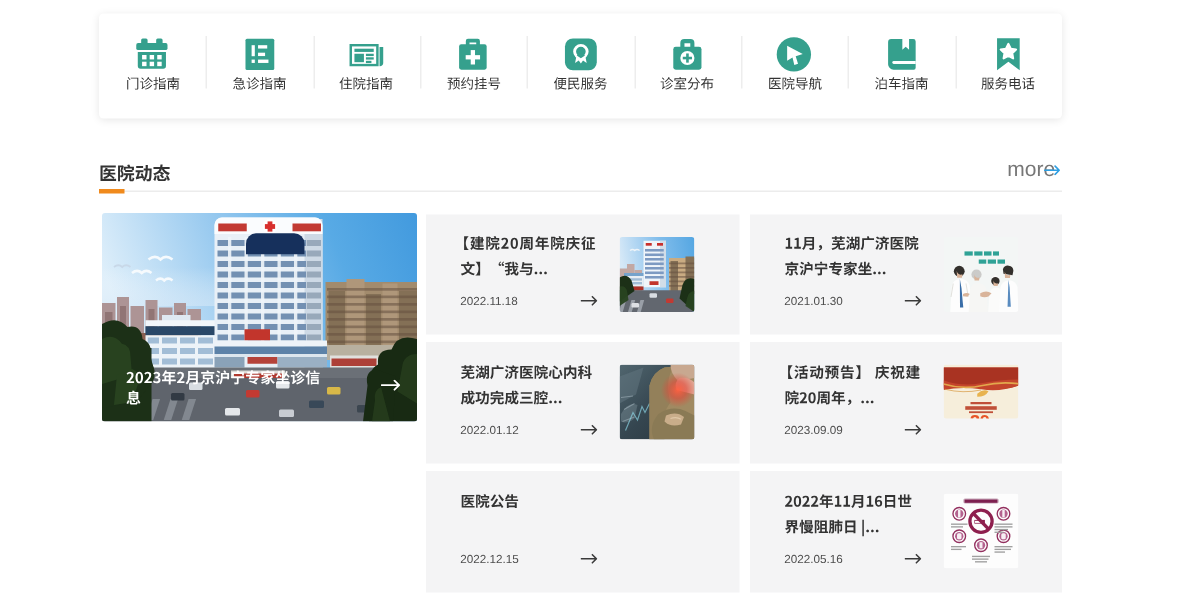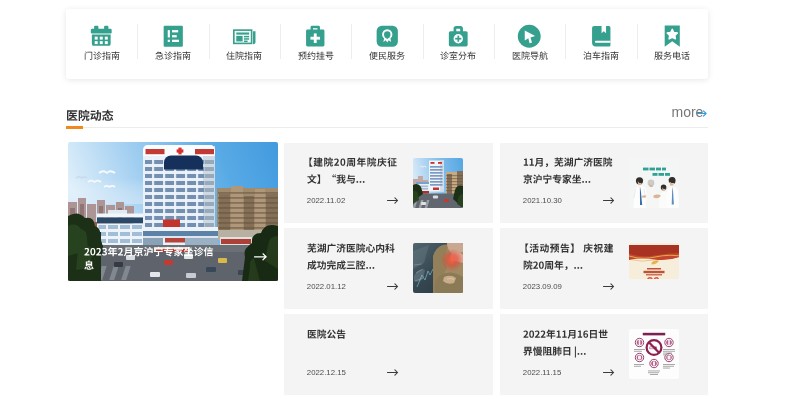--- a/index.html
+++ b/index.html
@@ -332,21 +332,21 @@
 <svg style="position:absolute;left:254.0px;top:253.2px" width="13" height="8">
     <path d="M0.5 3.8 H12.0 M9.0 0.8 L12.1 3.8 L9.0 6.8" stroke="#ffffff" stroke-width="1.2" fill="none" stroke-linecap="round" stroke-linejoin="round"></path>
   </svg>
 <div class="card" style="left:283.5px;top:142.5px;width:209.5px;height:80.0px"></div>
 <svg style="position:absolute;left:302.5px;top:156.4px;overflow:visible" width="97" height="13" viewBox="0 0 97 13">
     <path transform="translate(0,9.75)" d="M9.5 -8.3Q8.9 -7.8 8.5 -7.1Q8.1 -6.4 7.8 -5.6Q7.5 -4.7 7.5 -3.7Q7.5 -2.7 7.8 -1.8Q8.1 -1 8.5 -0.3Q8.9 0.4 9.5 0.8V0.9H6.4V-8.3H9.5Z M13.5 -6.2H19.5V-5.3H13.5ZM13.9 -3.5H19.1V-2.7H13.9ZM13.5 -2.2H19.4V-1.3H13.5ZM15.7 -8.3H16.8V-0.6H15.7ZM14 -7.6H19V-4H14V-4.9H17.9V-6.7H14ZM10.8 -7.7H13V-6.7H10.8ZM11.6 -5H13V-4H11.6ZM12.6 -5H12.8L13 -5L13.7 -4.8Q13.5 -2.7 12.9 -1.2Q12.3 0.2 11.3 0.9Q11.3 0.8 11.1 0.6Q10.9 0.5 10.8 0.3Q10.6 0.2 10.5 0.1Q11.4 -0.5 11.9 -1.7Q12.4 -2.9 12.6 -4.8ZM11.7 -3.4Q11.9 -2.4 12.4 -1.8Q12.9 -1.2 13.5 -0.9Q14.1 -0.6 14.8 -0.5Q15.6 -0.4 16.4 -0.4Q16.6 -0.4 16.9 -0.4Q17.2 -0.4 17.6 -0.4Q18 -0.4 18.4 -0.4Q18.8 -0.4 19.2 -0.4Q19.5 -0.4 19.7 -0.4Q19.6 -0.3 19.5 -0.1Q19.5 0.1 19.4 0.3Q19.3 0.5 19.3 0.7H18.8H16.4Q15.4 0.7 14.5 0.5Q13.6 0.4 12.9 -0Q12.2 -0.4 11.7 -1.2Q11.2 -1.9 10.8 -3.1ZM11.1 -3.5Q11.1 -3.6 11 -3.8Q10.9 -4 10.8 -4.1Q10.8 -4.3 10.7 -4.4Q10.8 -4.5 11 -4.6Q11.2 -4.8 11.4 -5.1Q11.5 -5.2 11.7 -5.6Q11.9 -6 12.2 -6.6Q12.4 -7.1 12.6 -7.7V-7.7L13 -7.9L13.7 -7.4Q13.3 -6.5 12.8 -5.6Q12.4 -4.7 11.9 -4.1V-4.1Q11.9 -4.1 11.8 -4Q11.7 -4 11.5 -3.9Q11.4 -3.8 11.2 -3.7Q11.1 -3.6 11.1 -3.5Z M25 -5.3H29.1V-4.3H25ZM24.3 -3.6H29.9V-2.6H24.3ZM24.3 -7.1H29.8V-5.2H28.7V-6.1H25.3V-5.2H24.3ZM25.5 -3.1H26.6Q26.6 -2.4 26.5 -1.8Q26.4 -1.2 26.1 -0.7Q25.8 -0.2 25.4 0.2Q24.9 0.6 24.1 0.9Q24 0.7 23.8 0.4Q23.6 0.1 23.4 -0.1Q24.1 -0.3 24.5 -0.6Q24.9 -0.8 25.1 -1.2Q25.3 -1.6 25.4 -2.1Q25.5 -2.5 25.5 -3.1ZM27.2 -3.1H28.3V-0.6Q28.3 -0.4 28.4 -0.3Q28.4 -0.2 28.5 -0.2Q28.5 -0.2 28.6 -0.2Q28.7 -0.2 28.7 -0.2Q28.8 -0.2 28.9 -0.2Q28.9 -0.2 29 -0.3Q29 -0.4 29 -0.7Q29.1 -0.9 29.1 -1.4Q29.2 -1.3 29.3 -1.2Q29.5 -1.2 29.7 -1.1Q29.9 -1 30 -1Q30 -0.3 29.9 0.1Q29.8 0.4 29.5 0.6Q29.3 0.7 29 0.7Q28.9 0.7 28.8 0.7Q28.7 0.7 28.6 0.7Q28.5 0.7 28.4 0.7Q28.4 0.7 28.3 0.7Q27.9 0.7 27.6 0.6Q27.4 0.5 27.3 0.2Q27.2 -0.1 27.2 -0.6ZM26.1 -8.1 27.3 -8.4Q27.4 -8.1 27.6 -7.7Q27.8 -7.3 27.8 -7.1L26.7 -6.7Q26.6 -7 26.5 -7.4Q26.3 -7.8 26.1 -8.1ZM21.2 -7.9H23.4V-6.9H22.2V0.8H21.2ZM23.1 -7.9H23.3L23.5 -7.9L24.3 -7.5Q24.1 -6.9 23.8 -6.2Q23.6 -5.5 23.4 -5Q23.9 -4.4 24 -3.9Q24.1 -3.3 24.1 -2.9Q24.1 -2.4 24 -2.1Q23.9 -1.8 23.7 -1.6Q23.6 -1.5 23.4 -1.5Q23.3 -1.4 23.1 -1.4Q23 -1.4 22.8 -1.4Q22.7 -1.4 22.5 -1.4Q22.5 -1.6 22.4 -1.9Q22.4 -2.2 22.2 -2.4Q22.4 -2.4 22.5 -2.4Q22.6 -2.4 22.7 -2.4Q22.8 -2.4 22.9 -2.5Q23 -2.5 23.1 -2.7Q23.1 -2.8 23.1 -3Q23.1 -3.4 23 -3.9Q22.8 -4.3 22.4 -4.8Q22.5 -5.2 22.6 -5.5Q22.7 -5.9 22.8 -6.3Q22.9 -6.7 23 -7Q23.1 -7.3 23.1 -7.6Z M31.2 0V-0.8Q32.2 -1.7 32.8 -2.5Q33.5 -3.2 33.9 -3.9Q34.3 -4.5 34.3 -5.1Q34.3 -5.4 34.2 -5.7Q34 -5.9 33.8 -6.1Q33.6 -6.2 33.2 -6.2Q32.8 -6.2 32.5 -6Q32.2 -5.8 31.9 -5.5L31.1 -6.3Q31.6 -6.8 32.1 -7.1Q32.7 -7.3 33.4 -7.3Q34.1 -7.3 34.6 -7.1Q35.1 -6.8 35.4 -6.3Q35.7 -5.8 35.7 -5.1Q35.7 -4.5 35.3 -3.8Q35 -3.1 34.5 -2.4Q33.9 -1.8 33.3 -1.1Q33.5 -1.2 33.9 -1.2Q34.2 -1.2 34.4 -1.2H36V0Z M39.9 0.1Q39.2 0.1 38.6 -0.3Q38 -0.7 37.7 -1.6Q37.4 -2.4 37.4 -3.6Q37.4 -4.9 37.7 -5.7Q38 -6.5 38.6 -6.9Q39.2 -7.3 39.9 -7.3Q40.6 -7.3 41.2 -6.9Q41.7 -6.5 42 -5.7Q42.3 -4.9 42.3 -3.6Q42.3 -2.4 42 -1.6Q41.7 -0.7 41.2 -0.3Q40.6 0.1 39.9 0.1ZM39.9 -1Q40.2 -1 40.4 -1.2Q40.7 -1.5 40.8 -2Q41 -2.6 41 -3.6Q41 -4.7 40.8 -5.2Q40.7 -5.8 40.4 -6Q40.2 -6.2 39.9 -6.2Q39.6 -6.2 39.3 -6Q39.1 -5.8 38.9 -5.2Q38.8 -4.7 38.8 -3.6Q38.8 -2.6 38.9 -2Q39.1 -1.5 39.3 -1.2Q39.6 -1 39.9 -1Z M45.2 -7.8H51.3V-6.7H45.2ZM46.2 -5.9H50.3V-5H46.2ZM46 -4.4H50.5V-3.5H46ZM44.5 -7.8H45.6V-4.4Q45.6 -3.8 45.6 -3.1Q45.6 -2.4 45.4 -1.7Q45.3 -1 45.1 -0.3Q44.8 0.4 44.4 0.9Q44.3 0.8 44.1 0.7Q44 0.5 43.8 0.4Q43.6 0.2 43.5 0.2Q43.8 -0.3 44 -0.9Q44.2 -1.4 44.3 -2.1Q44.4 -2.7 44.5 -3.3Q44.5 -3.9 44.5 -4.4ZM50.9 -7.8H52.1V-0.4Q52.1 0 51.9 0.3Q51.8 0.5 51.5 0.7Q51.3 0.8 50.8 0.8Q50.4 0.9 49.8 0.9Q49.7 0.6 49.6 0.3Q49.5 -0 49.4 -0.2Q49.7 -0.2 49.9 -0.2Q50.2 -0.2 50.4 -0.2Q50.6 -0.2 50.6 -0.2Q50.8 -0.2 50.8 -0.3Q50.9 -0.3 50.9 -0.4ZM47.6 -6.6H48.7V-3.9H47.6ZM46.9 -3H50.1V-0.3H46.9V-1.2H49V-2.1H46.9ZM46.3 -3H47.4V0.2H46.3Z M55.9 -8.3 57.1 -8Q56.9 -7.3 56.5 -6.6Q56.1 -5.9 55.7 -5.3Q55.3 -4.7 54.9 -4.3Q54.8 -4.4 54.6 -4.5Q54.4 -4.7 54.2 -4.8Q54 -5 53.9 -5Q54.3 -5.4 54.7 -6Q55.1 -6.5 55.4 -7.1Q55.7 -7.7 55.9 -8.3ZM56.1 -7.2H62.3V-6.1H55.6ZM55.4 -4.9H62.1V-3.8H56.6V-1.8H55.4ZM53.9 -2.3H62.9V-1.2H53.9ZM58.3 -6.6H59.5V0.9H58.3Z M68.3 -5.3H72.3V-4.3H68.3ZM67.6 -3.6H73.1V-2.6H67.6ZM67.5 -7.1H73.1V-5.2H72V-6.1H68.6V-5.2H67.5ZM68.8 -3.1H69.9Q69.8 -2.4 69.7 -1.8Q69.6 -1.2 69.4 -0.7Q69.1 -0.2 68.6 0.2Q68.1 0.6 67.4 0.9Q67.3 0.7 67.1 0.4Q66.9 0.1 66.7 -0.1Q67.4 -0.3 67.8 -0.6Q68.2 -0.8 68.4 -1.2Q68.6 -1.6 68.6 -2.1Q68.7 -2.5 68.8 -3.1ZM70.5 -3.1H71.6V-0.6Q71.6 -0.4 71.6 -0.3Q71.7 -0.2 71.8 -0.2Q71.8 -0.2 71.9 -0.2Q71.9 -0.2 72 -0.2Q72.1 -0.2 72.1 -0.2Q72.2 -0.2 72.2 -0.3Q72.3 -0.4 72.3 -0.7Q72.3 -0.9 72.3 -1.4Q72.4 -1.3 72.6 -1.2Q72.8 -1.2 73 -1.1Q73.1 -1 73.3 -1Q73.2 -0.3 73.1 0.1Q73 0.4 72.8 0.6Q72.6 0.7 72.2 0.7Q72.2 0.7 72.1 0.7Q72 0.7 71.9 0.7Q71.8 0.7 71.7 0.7Q71.6 0.7 71.6 0.7Q71.1 0.7 70.9 0.6Q70.7 0.5 70.6 0.2Q70.5 -0.1 70.5 -0.6ZM69.4 -8.1 70.5 -8.4Q70.7 -8.1 70.8 -7.7Q71 -7.3 71.1 -7.1L69.9 -6.7Q69.9 -7 69.7 -7.4Q69.6 -7.8 69.4 -8.1ZM64.4 -7.9H66.7V-6.9H65.4V0.8H64.4ZM66.4 -7.9H66.6L66.7 -7.9L67.5 -7.5Q67.3 -6.9 67.1 -6.2Q66.9 -5.5 66.7 -5Q67.1 -4.4 67.2 -3.9Q67.4 -3.3 67.4 -2.9Q67.4 -2.4 67.3 -2.1Q67.2 -1.8 66.9 -1.6Q66.8 -1.5 66.7 -1.5Q66.5 -1.4 66.4 -1.4Q66.3 -1.4 66.1 -1.4Q65.9 -1.4 65.7 -1.4Q65.7 -1.6 65.7 -1.9Q65.6 -2.2 65.5 -2.4Q65.6 -2.4 65.7 -2.4Q65.8 -2.4 65.9 -2.4Q66.1 -2.4 66.2 -2.5Q66.3 -2.5 66.3 -2.7Q66.4 -2.8 66.4 -3Q66.4 -3.4 66.2 -3.9Q66.1 -4.3 65.7 -4.8Q65.8 -5.2 65.9 -5.5Q66 -5.9 66.1 -6.3Q66.2 -6.7 66.3 -7Q66.3 -7.3 66.4 -7.6Z M75.6 -7.1H83.4V-6H75.6ZM75 -7.1H76.2V-4.6Q76.2 -4.1 76.1 -3.3Q76.1 -2.6 76 -1.9Q75.9 -1.1 75.7 -0.4Q75.5 0.3 75.2 0.8Q75.1 0.7 74.9 0.6Q74.7 0.5 74.5 0.4Q74.3 0.2 74.2 0.2Q74.5 -0.3 74.6 -1Q74.8 -1.6 74.9 -2.2Q75 -2.9 75 -3.5Q75 -4.1 75 -4.7ZM78.2 -8 79.3 -8.4Q79.6 -8.1 79.8 -7.7Q80 -7.3 80.1 -7L79 -6.5Q78.9 -6.8 78.7 -7.2Q78.5 -7.6 78.2 -8ZM76.5 -4.4H83.2V-3.3H76.5ZM79.2 -5.8H80.4Q80.4 -5.1 80.3 -4.3Q80.2 -3.6 80 -2.8Q79.8 -2.1 79.4 -1.4Q79 -0.7 78.4 -0.2Q77.8 0.4 76.8 0.9Q76.7 0.7 76.5 0.4Q76.3 0.1 76.1 -0Q76.9 -0.4 77.5 -0.9Q78 -1.4 78.4 -2Q78.7 -2.6 78.8 -3.2Q79 -3.9 79.1 -4.5Q79.1 -5.2 79.2 -5.8ZM80.1 -3.7Q80.4 -3 80.9 -2.3Q81.4 -1.6 82.1 -1Q82.8 -0.5 83.5 -0.2Q83.4 -0 83.2 0.1Q83.1 0.3 82.9 0.5Q82.8 0.7 82.7 0.9Q81.9 0.4 81.2 -0.2Q80.5 -0.9 80 -1.7Q79.5 -2.5 79.1 -3.4Z M86.7 -6.1 87.8 -5.7Q87.4 -5.1 87 -4.5Q86.5 -3.9 86 -3.3Q85.5 -2.8 85 -2.4Q85 -2.5 84.9 -2.8Q84.8 -3 84.7 -3.2Q84.6 -3.5 84.5 -3.6Q84.9 -3.9 85.3 -4.3Q85.7 -4.7 86.1 -5.2Q86.5 -5.6 86.7 -6.1ZM86.5 -8.3 87.6 -7.8Q87.3 -7.4 86.9 -6.9Q86.5 -6.5 86.1 -6.1Q85.6 -5.7 85.2 -5.4Q85.1 -5.5 85 -5.7Q84.9 -5.9 84.8 -6.1Q84.7 -6.2 84.6 -6.4Q85 -6.6 85.3 -6.9Q85.7 -7.2 86 -7.6Q86.3 -7.9 86.5 -8.3ZM85.8 -3.9 86.9 -5.1 87 -5V0.9H85.8ZM88.1 -7.6H93.4V-6.5H88.1ZM90.9 -4.2H93.3V-3.1H90.9ZM87.5 -0.5H93.7V0.6H87.5ZM88.3 -4.9H89.4V0.1H88.3ZM90.4 -7.3H91.5V0.2H90.4Z" fill="#333333"></path>
   </svg>
 <svg style="position:absolute;left:306.5px;top:173.2px;overflow:visible" width="61" height="13" viewBox="0 0 61 13">
     <path transform="translate(0,9.75)" d="M6.7 -6.1 8 -5.8Q7.4 -4 6.4 -2.7Q5.5 -1.4 4.1 -0.5Q2.8 0.3 1 0.9Q0.9 0.7 0.8 0.5Q0.6 0.3 0.5 0.1Q0.4 -0.1 0.2 -0.2Q2 -0.7 3.3 -1.4Q4.5 -2.2 5.4 -3.3Q6.3 -4.5 6.7 -6.1ZM3 -6Q3.5 -4.6 4.4 -3.4Q5.3 -2.3 6.6 -1.5Q7.8 -0.7 9.5 -0.3Q9.4 -0.2 9.3 0Q9.1 0.2 9 0.4Q8.8 0.6 8.8 0.8Q7 0.3 5.7 -0.6Q4.3 -1.5 3.4 -2.8Q2.5 -4 1.9 -5.7ZM0.4 -6.6H9.4V-5.5H0.4ZM4 -8 5.3 -8.4Q5.5 -8 5.7 -7.6Q5.9 -7.2 5.9 -6.9L4.6 -6.5Q4.5 -6.8 4.4 -7.2Q4.2 -7.7 4 -8Z M13.1 0.9H10V0.8Q10.6 0.4 11 -0.3Q11.4 -1 11.7 -1.8Q12 -2.7 12 -3.7Q12 -4.7 11.7 -5.6Q11.4 -6.4 11 -7.1Q10.6 -7.8 10 -8.3V-8.3H13.1Z M27 -7.9Q26.7 -7.7 26.5 -7.5Q26.3 -7.3 26.2 -7.1Q26.1 -6.9 26.1 -6.7Q26.2 -6.8 26.2 -6.8Q26.3 -6.8 26.3 -6.8Q26.6 -6.8 26.8 -6.6Q27 -6.4 27 -6.1Q27 -5.8 26.8 -5.6Q26.6 -5.4 26.3 -5.4Q25.9 -5.4 25.6 -5.7Q25.4 -6 25.4 -6.4Q25.4 -6.9 25.6 -7.3Q25.8 -7.7 26.1 -7.9Q26.4 -8.2 26.7 -8.4ZM29 -7.9Q28.7 -7.7 28.5 -7.5Q28.3 -7.3 28.2 -7.1Q28.1 -6.9 28.1 -6.7Q28.1 -6.8 28.2 -6.8Q28.3 -6.8 28.3 -6.8Q28.6 -6.8 28.8 -6.6Q29 -6.4 29 -6.1Q29 -5.8 28.8 -5.6Q28.6 -5.4 28.2 -5.4Q27.9 -5.4 27.6 -5.7Q27.4 -6 27.4 -6.4Q27.4 -6.9 27.6 -7.3Q27.8 -7.7 28.1 -7.9Q28.4 -8.2 28.7 -8.4Z M36.1 -7.4 37 -8Q37.3 -7.8 37.5 -7.5Q37.8 -7.2 38.1 -7Q38.3 -6.7 38.5 -6.4L37.5 -5.8Q37.4 -6 37.2 -6.3Q36.9 -6.6 36.7 -6.9Q36.4 -7.2 36.1 -7.4ZM29.7 -5.5H38.5V-4.4H29.7ZM29.5 -2.8Q30.1 -2.8 30.9 -3Q31.7 -3.1 32.6 -3.3Q33.4 -3.4 34.3 -3.6L34.4 -2.5Q33.6 -2.3 32.8 -2.2Q32 -2 31.2 -1.9Q30.5 -1.7 29.8 -1.6ZM31.6 -7.1H32.8V-0.5Q32.8 -0 32.7 0.2Q32.5 0.5 32.2 0.6Q31.9 0.8 31.5 0.8Q31.1 0.9 30.5 0.9Q30.4 0.7 30.4 0.5Q30.3 0.3 30.2 0.1Q30.1 -0.2 30.1 -0.3Q30.5 -0.3 30.8 -0.3Q31.2 -0.3 31.4 -0.3Q31.5 -0.3 31.5 -0.3Q31.6 -0.4 31.6 -0.5ZM33.6 -8.2 34.4 -7.2Q33.7 -7 33 -6.9Q32.3 -6.7 31.5 -6.6Q30.7 -6.5 30 -6.4Q30 -6.6 29.9 -6.9Q29.8 -7.2 29.7 -7.4Q30.4 -7.5 31.1 -7.6Q31.8 -7.7 32.4 -7.9Q33.1 -8.1 33.6 -8.2ZM34.5 -8.2H35.8Q35.7 -7 35.8 -5.9Q35.9 -4.7 36.1 -3.7Q36.2 -2.7 36.5 -1.9Q36.7 -1.2 36.9 -0.7Q37.2 -0.3 37.5 -0.3Q37.6 -0.3 37.7 -0.7Q37.8 -1 37.8 -1.9Q38 -1.7 38.3 -1.5Q38.6 -1.3 38.8 -1.2Q38.7 -0.4 38.5 0.1Q38.4 0.5 38.1 0.7Q37.8 0.9 37.3 0.9Q36.8 0.9 36.4 0.5Q36 0.2 35.7 -0.5Q35.4 -1.1 35.2 -2Q35 -2.9 34.8 -3.9Q34.7 -4.9 34.6 -6Q34.6 -7.1 34.5 -8.2ZM37.2 -4.1 38.2 -3.6Q37.7 -2.7 37 -2Q36.4 -1.2 35.5 -0.5Q34.7 0.1 33.9 0.6Q33.7 0.3 33.5 0.1Q33.3 -0.2 33.1 -0.4Q33.9 -0.8 34.7 -1.3Q35.5 -1.9 36.1 -2.6Q36.8 -3.3 37.2 -4.1Z M41.5 -4.7H47V-3.6H41.5ZM42 -7.1H47.7V-6H42ZM39.5 -2.5H45.6V-1.4H39.5ZM46.7 -4.7H47.9Q47.9 -4.7 47.9 -4.6Q47.9 -4.5 47.9 -4.3Q47.9 -4.2 47.9 -4.1Q47.8 -2.8 47.6 -1.9Q47.5 -1 47.3 -0.5Q47.1 0 46.9 0.3Q46.7 0.5 46.4 0.6Q46.1 0.7 45.7 0.7Q45.4 0.8 44.9 0.8Q44.4 0.8 43.9 0.7Q43.9 0.5 43.8 0.1Q43.6 -0.2 43.4 -0.4Q44 -0.4 44.6 -0.4Q45.1 -0.4 45.3 -0.4Q45.5 -0.4 45.7 -0.4Q45.8 -0.4 45.9 -0.5Q46.1 -0.6 46.2 -1.1Q46.4 -1.6 46.5 -2.4Q46.6 -3.3 46.7 -4.5ZM41.4 -8.1 42.6 -8Q42.5 -7.5 42.4 -6.9Q42.3 -6.2 42.2 -5.7Q42.1 -5.1 42 -4.5Q41.9 -4 41.8 -3.6L40.5 -3.6Q40.6 -4 40.8 -4.6Q40.9 -5.1 41 -5.7Q41.1 -6.4 41.2 -7Q41.3 -7.6 41.4 -8.1Z M50.3 0.1Q50 0.1 49.7 -0.1Q49.4 -0.4 49.4 -0.8Q49.4 -1.2 49.7 -1.5Q50 -1.7 50.3 -1.7Q50.7 -1.7 51 -1.5Q51.2 -1.2 51.2 -0.8Q51.2 -0.4 51 -0.1Q50.7 0.1 50.3 0.1Z M53.5 0.1Q53.1 0.1 52.9 -0.1Q52.6 -0.4 52.6 -0.8Q52.6 -1.2 52.9 -1.5Q53.1 -1.7 53.5 -1.7Q53.9 -1.7 54.1 -1.5Q54.4 -1.2 54.4 -0.8Q54.4 -0.4 54.1 -0.1Q53.9 0.1 53.5 0.1Z M56.7 0.1Q56.3 0.1 56 -0.1Q55.8 -0.4 55.8 -0.8Q55.8 -1.2 56 -1.5Q56.3 -1.7 56.7 -1.7Q57.1 -1.7 57.3 -1.5Q57.6 -1.2 57.6 -0.8Q57.6 -0.4 57.3 -0.1Q57.1 0.1 56.7 0.1Z" fill="#333333"></path>
   </svg>
-<div class="abs" style="left:306.8px;top:197.3px;font-size:7.8px;line-height:7.8px;color:#4d4d4d">2022.11.02</div>
+<div class="abs" style="left:306.8px;top:197.3px;font-size:7.8px;line-height:7.8px;color:#4d4d4d">2022.11.18</div>
 <svg style="position:absolute;left:386.5px;top:197.4px" width="12" height="7">
     <path d="M0.5 3.5 H10.5 M7.9 0.8 L10.6 3.5 L7.9 6.2" stroke="#3a3a3a" stroke-width="1.05" fill="none" stroke-linecap="round" stroke-linejoin="round"></path>
   </svg>
 <div class="abs" style="left:412.5px;top:157.5px;width:50px;height:50px;overflow:hidden;border-radius:2px"><svg width="50" height="50" viewBox="0 0 50 50">
 <defs>
         <linearGradient id="tsky" x1="0" y1="0.2" x2="1" y2="0">
           <stop offset="0" stop-color="#d5e8f7"></stop>
           <stop offset="0.55" stop-color="#7fbceb"></stop>
           <stop offset="1" stop-color="#54a6e2"></stop>
         </linearGradient>
@@ -416,21 +416,21 @@
         <path d="M50 36 q-4 0 -5 5 l-1 5 6 4 z"></path>
       </g>
 </svg></div>
 <div class="card" style="left:499.5px;top:142.5px;width:208.5px;height:80.0px"></div>
 <svg style="position:absolute;left:522.5px;top:156.4px;overflow:visible" width="92" height="13" viewBox="0 0 92 13">
     <path transform="translate(0,9.75)" d="M0.8 0V-1.2H2.4V-5.7H1V-6.6Q1.6 -6.7 2 -6.9Q2.4 -7 2.7 -7.2H3.8V-1.2H5.1V0Z M6.5 0V-1.2H8.1V-5.7H6.8V-6.6Q7.3 -6.7 7.7 -6.9Q8.1 -7 8.5 -7.2H9.5V-1.2H10.9V0Z M14.1 -7.8H19V-6.7H14.1ZM14.1 -5.5H19.1V-4.4H14.1ZM14.1 -3.2H19V-2.1H14.1ZM13.3 -7.8H14.5V-4.6Q14.5 -4 14.5 -3.2Q14.4 -2.5 14.2 -1.7Q14 -1 13.6 -0.3Q13.2 0.4 12.6 0.9Q12.5 0.8 12.4 0.6Q12.2 0.4 12 0.3Q11.8 0.1 11.7 0Q12.3 -0.4 12.6 -1Q12.9 -1.6 13.1 -2.2Q13.2 -2.8 13.3 -3.4Q13.3 -4 13.3 -4.6ZM18.5 -7.8H19.7V-0.6Q19.7 -0.1 19.6 0.2Q19.4 0.5 19.1 0.6Q18.7 0.8 18.2 0.8Q17.7 0.9 16.9 0.9Q16.9 0.7 16.8 0.4Q16.7 0.2 16.6 -0Q16.5 -0.2 16.4 -0.4Q16.8 -0.4 17.1 -0.4Q17.5 -0.3 17.8 -0.3Q18 -0.3 18.2 -0.3Q18.3 -0.4 18.4 -0.4Q18.5 -0.5 18.5 -0.6Z M23.1 1.3 22.8 0.6Q23.4 0.4 23.8 0Q24.1 -0.3 24.1 -0.7L24 -1.7L24.6 -0.8Q24.4 -0.7 24.3 -0.7Q24.2 -0.6 24 -0.6Q23.6 -0.6 23.3 -0.8Q23.1 -1.1 23.1 -1.5Q23.1 -1.9 23.3 -2.1Q23.6 -2.4 24 -2.4Q24.5 -2.4 24.8 -2Q25.1 -1.6 25.1 -1Q25.1 -0.2 24.6 0.4Q24 1.1 23.1 1.3Z M31.6 -7.6H40.2V-6.6H31.6ZM33.6 -8.3H34.8V-5.8H33.6ZM37 -8.3H38.2V-5.8H37ZM35.9 -2.6H37V-0.6Q37 -0.4 37.1 -0.4Q37.2 -0.3 37.6 -0.3Q37.6 -0.3 37.8 -0.3Q38 -0.3 38.2 -0.3Q38.4 -0.3 38.6 -0.3Q38.8 -0.3 38.9 -0.3Q39.1 -0.3 39.2 -0.4Q39.3 -0.4 39.4 -0.6Q39.4 -0.8 39.4 -1.2Q39.6 -1.1 39.9 -1Q40.2 -0.9 40.4 -0.8Q40.4 -0.2 40.2 0.1Q40.1 0.4 39.8 0.5Q39.5 0.7 39 0.7Q39 0.7 38.8 0.7Q38.6 0.7 38.4 0.7Q38.2 0.7 38 0.7Q37.8 0.7 37.7 0.7Q37.5 0.7 37.4 0.7Q36.8 0.7 36.5 0.6Q36.1 0.4 36 0.2Q35.9 -0.1 35.9 -0.6ZM35.4 -5.3H36.5Q36.5 -4.3 36.4 -3.5Q36.3 -2.7 36 -2Q35.7 -1.4 35.2 -0.8Q34.8 -0.3 33.9 0.2Q33.1 0.6 31.9 0.9Q31.8 0.7 31.7 0.4Q31.5 0.1 31.3 -0.1Q32.4 -0.3 33.2 -0.7Q33.9 -1 34.3 -1.5Q34.8 -1.9 35 -2.5Q35.2 -3.1 35.2 -3.8Q35.3 -4.5 35.4 -5.3ZM31.7 -3.5H40.1V-2.4H31.7ZM32.4 -5.5H39.4V-4.5H32.4Z M44.5 -8H45.6V-3.4H44.5ZM43.3 -6.4H46.7V-5.3H43.3ZM47.5 -8H49.4V-6.9H47.5ZM47.5 -5.6H49.5V-4.6H47.5ZM47.5 -3.3H49.5V-2.3H47.5ZM43.5 -3.8H44.5V0.2H43.5ZM44.1 -3.8H46.5V-0.5H44.1V-1.5H45.5V-2.8H44.1ZM47 -8H48V-4Q48 -3.4 48 -2.8Q47.9 -2.1 47.8 -1.5Q47.7 -0.8 47.4 -0.2Q47.2 0.4 46.7 0.9Q46.7 0.8 46.5 0.7Q46.3 0.6 46.2 0.5Q46 0.4 45.9 0.3Q46.3 -0.1 46.5 -0.7Q46.7 -1.2 46.8 -1.8Q46.9 -2.3 47 -2.9Q47 -3.5 47 -4ZM48.9 -8H50V-0.3Q50 0 49.9 0.2Q49.8 0.4 49.6 0.6Q49.3 0.7 49 0.7Q48.7 0.8 48.3 0.8Q48.2 0.6 48.1 0.3Q48 -0 47.9 -0.2Q48.2 -0.2 48.4 -0.2Q48.7 -0.2 48.8 -0.2Q48.8 -0.2 48.9 -0.2Q48.9 -0.3 48.9 -0.4ZM41.4 -7.3 42.1 -8.2Q42.3 -8.1 42.6 -7.9Q42.9 -7.8 43.2 -7.6Q43.5 -7.4 43.6 -7.3L42.9 -6.3Q42.8 -6.5 42.5 -6.7Q42.3 -6.9 42 -7Q41.7 -7.2 41.4 -7.3ZM41 -4.7 41.7 -5.6Q41.9 -5.5 42.2 -5.3Q42.5 -5.2 42.8 -5Q43.1 -4.9 43.2 -4.7L42.6 -3.8Q42.4 -4 42.2 -4.1Q41.9 -4.3 41.6 -4.5Q41.3 -4.6 41 -4.7ZM41.2 0.2Q41.4 -0.2 41.6 -0.7Q41.8 -1.2 42 -1.8Q42.3 -2.4 42.5 -3L43.4 -2.4Q43.2 -1.8 43 -1.3Q42.9 -0.8 42.7 -0.2Q42.4 0.3 42.2 0.8Z M52.3 -6.9H59.7V-5.7H52.3ZM51.8 -6.9H53V-3.8Q53 -3.3 53 -2.6Q52.9 -2 52.8 -1.3Q52.7 -0.7 52.4 -0.1Q52.2 0.5 51.7 1Q51.6 0.9 51.5 0.7Q51.3 0.5 51.1 0.4Q50.9 0.2 50.8 0.1Q51.2 -0.4 51.5 -1.1Q51.7 -1.8 51.7 -2.5Q51.8 -3.2 51.8 -3.8ZM54.9 -8.1 56.2 -8.3Q56.3 -8 56.4 -7.5Q56.6 -7.1 56.6 -6.7L55.3 -6.5Q55.3 -6.8 55.2 -7.3Q55 -7.7 54.9 -8.1Z M63.3 -7.2H69.6V-6.2H63.3ZM65.4 -8 66.5 -8.3Q66.6 -8 66.8 -7.7Q67 -7.3 67 -7L65.9 -6.7Q65.8 -6.9 65.7 -7.3Q65.6 -7.7 65.4 -8ZM67.6 -6.8 68.7 -6.6Q68.3 -5.5 67.6 -4.8Q66.9 -4 65.8 -3.6Q64.8 -3.2 63.5 -2.9Q63.4 -3.1 63.4 -3.3Q63.3 -3.4 63.2 -3.6Q63.1 -3.8 63 -4Q64.2 -4.1 65.1 -4.4Q66 -4.7 66.7 -5.3Q67.3 -5.9 67.6 -6.8ZM67.2 -3.2H68.4V0.7H67.2ZM64.4 -3.2H65.6V-2Q65.6 -1.6 65.5 -1.2Q65.4 -0.8 65.2 -0.5Q65 -0.1 64.6 0.2Q64.2 0.5 63.5 0.8Q63.4 0.7 63.3 0.5Q63.1 0.4 62.9 0.3Q62.8 0.1 62.7 0.1Q63.2 -0.1 63.6 -0.4Q63.9 -0.6 64.1 -0.9Q64.3 -1.2 64.4 -1.5Q64.4 -1.7 64.4 -2ZM65.1 -6.7Q65.6 -5.5 66.8 -4.9Q68 -4.3 69.9 -4.1Q69.7 -4 69.6 -3.8Q69.5 -3.6 69.4 -3.5Q69.2 -3.3 69.2 -3.1Q67.9 -3.3 66.9 -3.7Q65.9 -4.1 65.2 -4.8Q64.5 -5.4 64.1 -6.4ZM61 -7.3 61.7 -8.1Q62 -7.9 62.3 -7.7Q62.6 -7.5 62.8 -7.4Q63.1 -7.2 63.3 -7L62.5 -6.2Q62.3 -6.3 62.1 -6.5Q61.8 -6.7 61.5 -6.9Q61.3 -7.1 61 -7.3ZM60.6 -4.9 61.3 -5.6Q61.6 -5.5 61.8 -5.3Q62.1 -5.1 62.4 -4.9Q62.7 -4.7 62.8 -4.5L62 -3.7Q61.9 -3.8 61.6 -4Q61.4 -4.2 61.1 -4.5Q60.8 -4.7 60.6 -4.9ZM60.7 -0Q60.9 -0.4 61.2 -0.9Q61.5 -1.4 61.7 -2Q62 -2.5 62.2 -3.1L63.2 -2.4Q62.9 -1.9 62.7 -1.3Q62.5 -0.8 62.2 -0.3Q62 0.2 61.8 0.7Z M73.7 -5.9H78.5V-4.9H73.7ZM72.3 -3.9H78.9V-2.9H72.3ZM75.1 -5.5H76.2V-3.8Q76.2 -3.3 76.1 -2.9Q75.9 -2.4 75.6 -2Q75.3 -1.6 74.6 -1.2Q74 -0.8 73.1 -0.6Q73 -0.7 72.7 -1Q72.5 -1.3 72.3 -1.4Q73.2 -1.6 73.8 -1.9Q74.3 -2.2 74.6 -2.5Q74.9 -2.8 75 -3.2Q75.1 -3.5 75.1 -3.8ZM73.7 -6.7 74.7 -6.4Q74.5 -5.8 74.1 -5.2Q73.7 -4.6 73.3 -4.2Q73.2 -4.3 73 -4.4Q72.8 -4.6 72.6 -4.7Q72.4 -4.8 72.3 -4.8Q72.7 -5.2 73.1 -5.7Q73.4 -6.1 73.7 -6.7ZM75.2 -2.4 75.8 -3.1Q76.3 -2.9 76.8 -2.6Q77.3 -2.2 77.7 -1.9Q78.2 -1.6 78.5 -1.3L77.8 -0.5Q77.5 -0.8 77.1 -1.1Q76.6 -1.5 76.1 -1.8Q75.6 -2.2 75.2 -2.4ZM79.2 -7.8V-6.7H72V-0.5H79.4V0.6H70.8V-7.8Z M84.3 -5.3H88.3V-4.3H84.3ZM83.6 -3.6H89.1V-2.6H83.6ZM83.5 -7.1H89.1V-5.2H88V-6.1H84.6V-5.2H83.5ZM84.8 -3.1H85.9Q85.8 -2.4 85.7 -1.8Q85.6 -1.2 85.4 -0.7Q85.1 -0.2 84.6 0.2Q84.1 0.6 83.4 0.9Q83.3 0.7 83.1 0.4Q82.9 0.1 82.7 -0.1Q83.4 -0.3 83.8 -0.6Q84.2 -0.8 84.4 -1.2Q84.6 -1.6 84.6 -2.1Q84.7 -2.5 84.8 -3.1ZM86.5 -3.1H87.6V-0.6Q87.6 -0.4 87.6 -0.3Q87.7 -0.2 87.8 -0.2Q87.8 -0.2 87.9 -0.2Q87.9 -0.2 88 -0.2Q88.1 -0.2 88.1 -0.2Q88.2 -0.2 88.2 -0.3Q88.3 -0.4 88.3 -0.7Q88.3 -0.9 88.3 -1.4Q88.4 -1.3 88.6 -1.2Q88.8 -1.2 89 -1.1Q89.1 -1 89.3 -1Q89.2 -0.3 89.1 0.1Q89 0.4 88.8 0.6Q88.6 0.7 88.2 0.7Q88.2 0.7 88.1 0.7Q88 0.7 87.9 0.7Q87.8 0.7 87.7 0.7Q87.6 0.7 87.6 0.7Q87.1 0.7 86.9 0.6Q86.7 0.5 86.6 0.2Q86.5 -0.1 86.5 -0.6ZM85.4 -8.1 86.5 -8.4Q86.7 -8.1 86.8 -7.7Q87 -7.3 87.1 -7.1L85.9 -6.7Q85.9 -7 85.7 -7.4Q85.6 -7.8 85.4 -8.1ZM80.4 -7.9H82.7V-6.9H81.4V0.8H80.4ZM82.4 -7.9H82.6L82.7 -7.9L83.5 -7.5Q83.3 -6.9 83.1 -6.2Q82.9 -5.5 82.7 -5Q83.1 -4.4 83.2 -3.9Q83.4 -3.3 83.4 -2.9Q83.4 -2.4 83.3 -2.1Q83.2 -1.8 82.9 -1.6Q82.8 -1.5 82.7 -1.5Q82.5 -1.4 82.4 -1.4Q82.3 -1.4 82.1 -1.4Q81.9 -1.4 81.7 -1.4Q81.7 -1.6 81.7 -1.9Q81.6 -2.2 81.5 -2.4Q81.6 -2.4 81.7 -2.4Q81.8 -2.4 81.9 -2.4Q82.1 -2.4 82.2 -2.5Q82.3 -2.5 82.3 -2.7Q82.4 -2.8 82.4 -3Q82.4 -3.4 82.2 -3.9Q82.1 -4.3 81.7 -4.8Q81.8 -5.2 81.9 -5.5Q82 -5.9 82.1 -6.3Q82.2 -6.7 82.3 -7Q82.3 -7.3 82.4 -7.6Z" fill="#333333"></path>
   </svg>
 <svg style="position:absolute;left:522.5px;top:173.2px;overflow:visible" width="71" height="13" viewBox="0 0 71 13">
     <path transform="translate(0,9.75)" d="M0.6 -7.2H9.2V-6H0.6ZM2.8 -4.5V-3.5H6.9V-4.5ZM1.7 -5.5H8.2V-2.5H1.7ZM6.5 -1.4 7.5 -2Q7.7 -1.7 8.1 -1.4Q8.4 -1 8.7 -0.6Q9 -0.3 9.2 -0L8.1 0.7Q8 0.4 7.7 0Q7.4 -0.3 7.1 -0.7Q6.8 -1.1 6.5 -1.4ZM4.3 -2.8H5.5V-0.3Q5.5 0.1 5.4 0.4Q5.3 0.6 5 0.7Q4.7 0.9 4.2 0.9Q3.8 0.9 3.2 0.9Q3.1 0.6 3 0.3Q2.9 0 2.8 -0.2Q3.1 -0.2 3.3 -0.2Q3.6 -0.2 3.8 -0.2Q4 -0.2 4.1 -0.2Q4.2 -0.2 4.3 -0.2Q4.3 -0.3 4.3 -0.4ZM2 -2 3.2 -1.6Q2.8 -1 2.3 -0.4Q1.7 0.2 1.2 0.7Q1.1 0.5 0.8 0.3Q0.6 0 0.4 -0.1Q0.7 -0.3 1 -0.7Q1.3 -1 1.6 -1.3Q1.9 -1.7 2 -2ZM3.9 -8 5.1 -8.4Q5.3 -8.1 5.5 -7.7Q5.7 -7.3 5.8 -7.1L4.6 -6.6Q4.5 -6.9 4.3 -7.3Q4.1 -7.7 3.9 -8Z M14.3 -4.1H17.9V-3H14.3ZM14.3 -6.6H18.7V-2.4H17.6V-5.5H14.3ZM13.4 -6.6H14.6V-4.1Q14.6 -3.5 14.5 -2.9Q14.5 -2.2 14.3 -1.5Q14.2 -0.8 13.9 -0.2Q13.6 0.4 13.2 0.9Q13.1 0.8 12.9 0.6Q12.8 0.5 12.6 0.3Q12.4 0.1 12.3 0.1Q12.7 -0.4 12.9 -0.9Q13.1 -1.4 13.2 -2Q13.3 -2.6 13.4 -3.1Q13.4 -3.6 13.4 -4.1ZM15 -7.9 15.9 -8.3Q16.3 -8 16.5 -7.6Q16.8 -7.3 17 -7L16 -6.4Q15.8 -6.7 15.5 -7.1Q15.3 -7.5 15 -7.9ZM10.6 -7.4 11.3 -8.2Q11.5 -8.1 11.9 -7.9Q12.2 -7.7 12.6 -7.6Q12.9 -7.4 13.1 -7.2L12.4 -6.3Q12.2 -6.4 11.9 -6.6Q11.6 -6.8 11.2 -7Q10.9 -7.2 10.6 -7.4ZM10 -4.7 10.7 -5.6Q10.9 -5.5 11.3 -5.3Q11.6 -5.1 12 -5Q12.3 -4.8 12.5 -4.6L11.8 -3.7Q11.6 -3.8 11.3 -4Q11 -4.2 10.7 -4.4Q10.3 -4.6 10 -4.7ZM10.4 -0Q10.6 -0.4 10.8 -0.9Q11.1 -1.4 11.4 -2Q11.6 -2.5 11.9 -3.1L12.8 -2.4Q12.6 -1.9 12.4 -1.4Q12.1 -0.8 11.9 -0.3Q11.7 0.2 11.4 0.7Z M20.3 -7H28.4V-4.9H27.2V-5.9H21.5V-4.9H20.3ZM20.2 -4.4H28.6V-3.3H20.2ZM23.8 -4.1H25V-0.5Q25 -0 24.9 0.2Q24.7 0.5 24.4 0.7Q24 0.8 23.5 0.8Q23 0.9 22.3 0.9Q22.3 0.7 22.2 0.4Q22.2 0.2 22.1 0Q22 -0.2 21.9 -0.4Q22.2 -0.4 22.6 -0.4Q22.9 -0.4 23.1 -0.4Q23.4 -0.4 23.5 -0.4Q23.6 -0.4 23.7 -0.4Q23.8 -0.4 23.8 -0.5ZM23.6 -8.1 24.7 -8.4Q24.9 -8.1 25 -7.8Q25.2 -7.4 25.3 -7.2L24 -6.9Q24 -7.1 23.9 -7.5Q23.7 -7.8 23.6 -8.1Z M29.7 -5.4H38.4V-4.3H29.7ZM30.5 -7.4H37.7V-6.3H30.5ZM32.4 -3.5H37.1V-2.4H32.4ZM36.7 -3.5H36.9L37.1 -3.6L38 -3Q37.6 -2.6 37.1 -2.1Q36.5 -1.6 36 -1Q35.5 -0.5 35 -0L33.9 -0.7Q34.4 -1.1 34.9 -1.6Q35.5 -2.1 35.9 -2.6Q36.4 -3.1 36.7 -3.4ZM31.6 -0.8 32.3 -1.7Q32.8 -1.6 33.5 -1.4Q34.1 -1.2 34.8 -1Q35.4 -0.8 36 -0.5Q36.6 -0.3 37 -0.1L36.3 0.9Q36 0.7 35.4 0.5Q34.8 0.2 34.2 -0Q33.5 -0.3 32.9 -0.5Q32.2 -0.7 31.6 -0.8ZM33.1 -8.3 34.3 -8.2Q34.1 -7.5 33.9 -6.7Q33.7 -5.9 33.5 -5.1Q33.3 -4.3 33.1 -3.6Q32.9 -3 32.7 -2.4L31.4 -2.4Q31.6 -3 31.9 -3.7Q32.1 -4.4 32.3 -5.2Q32.5 -6 32.7 -6.8Q32.9 -7.6 33.1 -8.3Z M39.7 -7.5H48.1V-5.3H46.9V-6.4H40.8V-5.3H39.7ZM41.1 -5.9H46.6V-4.9H41.1ZM42.7 -4.2 43.6 -4.7Q44.1 -4.2 44.5 -3.6Q44.9 -3.1 45 -2.4Q45.2 -1.8 45.2 -1.3Q45.1 -0.7 45 -0.2Q44.8 0.2 44.6 0.4Q44.3 0.7 44.1 0.8Q43.8 0.9 43.4 0.9Q43.2 0.9 43 0.9Q42.8 0.9 42.6 0.9Q42.6 0.6 42.5 0.3Q42.5 -0 42.3 -0.2Q42.6 -0.2 42.8 -0.2Q43 -0.2 43.2 -0.2Q43.4 -0.2 43.5 -0.2Q43.6 -0.3 43.7 -0.4Q43.9 -0.6 43.9 -0.9Q44 -1.2 44 -1.6Q44 -2 43.9 -2.5Q43.7 -2.9 43.4 -3.4Q43.2 -3.8 42.7 -4.2ZM43.7 -5.6 44.7 -5.2Q44.2 -4.6 43.4 -4.2Q42.7 -3.8 41.9 -3.5Q41.1 -3.1 40.3 -2.9Q40.2 -3 40.1 -3.2Q40 -3.4 39.9 -3.6Q39.8 -3.7 39.7 -3.8Q40.4 -4 41.2 -4.2Q42 -4.5 42.6 -4.8Q43.3 -5.2 43.7 -5.6ZM43.3 -3.7 44.1 -3.1Q43.7 -2.9 43.2 -2.6Q42.8 -2.4 42.2 -2.1Q41.7 -1.9 41.2 -1.6Q40.6 -1.4 40.2 -1.3Q40.1 -1.5 39.9 -1.8Q39.7 -2 39.6 -2.2Q40 -2.3 40.6 -2.5Q41.1 -2.6 41.6 -2.8Q42.1 -3 42.6 -3.3Q43 -3.5 43.3 -3.7ZM43.9 -2.6 44.7 -2Q44.3 -1.6 43.7 -1.3Q43.2 -0.9 42.6 -0.6Q41.9 -0.3 41.3 0Q40.6 0.3 40 0.5Q39.9 0.2 39.8 -0Q39.6 -0.3 39.4 -0.5Q40 -0.6 40.7 -0.9Q41.3 -1.1 41.9 -1.4Q42.5 -1.6 43 -2Q43.6 -2.3 43.9 -2.6ZM46.2 -3.1Q46.4 -2.6 46.8 -2Q47.1 -1.5 47.5 -1.1Q48 -0.7 48.5 -0.5Q48.4 -0.4 48.3 -0.2Q48.1 -0.1 48 0.1Q47.9 0.3 47.8 0.5Q47.1 0.1 46.6 -0.4Q46.2 -0.8 45.8 -1.5Q45.4 -2.1 45.2 -2.9ZM46.6 -4.8 47.5 -4Q47.1 -3.7 46.6 -3.3Q46.1 -3 45.6 -2.7Q45.1 -2.3 44.7 -2.1L43.9 -2.8Q44.4 -3 44.8 -3.4Q45.3 -3.7 45.8 -4.1Q46.2 -4.4 46.6 -4.8ZM43 -8 44.2 -8.4Q44.4 -8.1 44.5 -7.8Q44.7 -7.5 44.7 -7.2L43.4 -6.8Q43.4 -7.1 43.3 -7.4Q43.1 -7.8 43 -8Z M49.2 -0.6H58.1V0.5H49.2ZM49.9 -3.1H57.4V-2H49.9ZM53 -8.2H54.2V-0.2H53ZM50.8 -7.9 52 -7.7Q51.7 -6.4 51.2 -5.2Q50.7 -4.1 49.9 -3.4Q49.8 -3.5 49.7 -3.7Q49.5 -3.8 49.3 -4Q49.2 -4.1 49 -4.2Q49.7 -4.8 50.2 -5.8Q50.6 -6.7 50.8 -7.9ZM50.7 -5.6 51.4 -6.3Q51.7 -6.1 52 -5.8Q52.3 -5.5 52.5 -5.2Q52.8 -4.9 53 -4.7L52.2 -3.8Q52 -4 51.8 -4.4Q51.5 -4.7 51.2 -5Q50.9 -5.3 50.7 -5.6ZM55.7 -7.8 56.8 -7.6Q56.6 -6.4 56.1 -5.3Q55.6 -4.3 54.8 -3.6Q54.7 -3.7 54.5 -3.8Q54.4 -4 54.2 -4.2Q54 -4.3 53.9 -4.4Q54.6 -5 55 -5.9Q55.5 -6.8 55.7 -7.8ZM55.3 -5.6 56.1 -6.3Q56.4 -6 56.8 -5.6Q57.2 -5.3 57.5 -4.9Q57.9 -4.6 58.1 -4.3L57.3 -3.4Q57.1 -3.7 56.8 -4.1Q56.4 -4.5 56 -4.9Q55.6 -5.2 55.3 -5.6Z M60.1 0.1Q59.7 0.1 59.4 -0.1Q59.2 -0.4 59.2 -0.8Q59.2 -1.2 59.4 -1.5Q59.7 -1.7 60.1 -1.7Q60.5 -1.7 60.7 -1.5Q61 -1.2 61 -0.8Q61 -0.4 60.7 -0.1Q60.5 0.1 60.1 0.1Z M63.3 0.1Q62.9 0.1 62.6 -0.1Q62.4 -0.4 62.4 -0.8Q62.4 -1.2 62.6 -1.5Q62.9 -1.7 63.3 -1.7Q63.6 -1.7 63.9 -1.5Q64.1 -1.2 64.1 -0.8Q64.1 -0.4 63.9 -0.1Q63.6 0.1 63.3 0.1Z M66.4 0.1Q66 0.1 65.8 -0.1Q65.5 -0.4 65.5 -0.8Q65.5 -1.2 65.8 -1.5Q66 -1.7 66.4 -1.7Q66.8 -1.7 67.1 -1.5Q67.3 -1.2 67.3 -0.8Q67.3 -0.4 67.1 -0.1Q66.8 0.1 66.4 0.1Z" fill="#333333"></path>
   </svg>
-<div class="abs" style="left:522.8px;top:197.3px;font-size:7.8px;line-height:7.8px;color:#4d4d4d">2021.10.30</div>
+<div class="abs" style="left:522.8px;top:197.3px;font-size:7.8px;line-height:7.8px;color:#4d4d4d">2021.01.30</div>
 <svg style="position:absolute;left:602.5px;top:197.4px" width="12" height="7">
     <path d="M0.5 3.5 H10.5 M7.9 0.8 L10.6 3.5 L7.9 6.2" stroke="#3a3a3a" stroke-width="1.05" fill="none" stroke-linecap="round" stroke-linejoin="round"></path>
   </svg>
 <div class="abs" style="left:628.5px;top:157.5px;width:50px;height:50px;overflow:hidden;border-radius:2px"><svg width="50" height="50" viewBox="0 0 50 50">
 <rect width="50" height="50" fill="#f3f6f5"></rect>
 <g fill="#2fa296">
 <rect x="14" y="9.6" width="5.5" height="2.8"></rect>
         <rect x="20.5" y="9.6" width="5.5" height="2.8"></rect>
         <rect x="27" y="9.6" width="5" height="2.8"></rect>
         <rect x="33" y="9.6" width="4" height="2.8"></rect>
@@ -536,21 +536,21 @@
 <svg style="position:absolute;left:386.5px;top:368.9px" width="12" height="7">
     <path d="M0.5 3.5 H10.5 M7.9 0.8 L10.6 3.5 L7.9 6.2" stroke="#3a3a3a" stroke-width="1.05" fill="none" stroke-linecap="round" stroke-linejoin="round"></path>
   </svg>
 <div class="card" style="left:499.5px;top:314.0px;width:208.5px;height:80.8px"></div>
 <svg style="position:absolute;left:522.5px;top:327.9px;overflow:visible" width="88" height="13" viewBox="0 0 88 13">
     <path transform="translate(0,9.75)" d="M0.4 0V-0.8Q1.4 -1.7 2.1 -2.5Q2.8 -3.2 3.2 -3.9Q3.5 -4.5 3.5 -5.1Q3.5 -5.4 3.4 -5.7Q3.3 -5.9 3 -6.1Q2.8 -6.2 2.5 -6.2Q2.1 -6.2 1.7 -6Q1.4 -5.8 1.1 -5.5L0.3 -6.3Q0.8 -6.8 1.4 -7.1Q1.9 -7.3 2.6 -7.3Q3.3 -7.3 3.8 -7.1Q4.3 -6.8 4.6 -6.3Q4.9 -5.8 4.9 -5.1Q4.9 -4.5 4.6 -3.8Q4.3 -3.1 3.7 -2.4Q3.2 -1.8 2.5 -1.1Q2.8 -1.2 3.1 -1.2Q3.4 -1.2 3.7 -1.2H5.3V0Z M8.6 0.1Q7.9 0.1 7.3 -0.3Q6.8 -0.7 6.5 -1.6Q6.2 -2.4 6.2 -3.6Q6.2 -4.9 6.5 -5.7Q6.8 -6.5 7.3 -6.9Q7.9 -7.3 8.6 -7.3Q9.4 -7.3 9.9 -6.9Q10.5 -6.5 10.8 -5.7Q11.1 -4.9 11.1 -3.6Q11.1 -2.4 10.8 -1.6Q10.5 -0.7 9.9 -0.3Q9.4 0.1 8.6 0.1ZM8.6 -1Q8.9 -1 9.2 -1.2Q9.4 -1.5 9.6 -2Q9.7 -2.6 9.7 -3.6Q9.7 -4.7 9.6 -5.2Q9.4 -5.8 9.2 -6Q8.9 -6.2 8.6 -6.2Q8.3 -6.2 8.1 -6Q7.8 -5.8 7.7 -5.2Q7.5 -4.7 7.5 -3.6Q7.5 -2.6 7.7 -2Q7.8 -1.5 8.1 -1.2Q8.3 -1 8.6 -1Z M11.9 0V-0.8Q12.9 -1.7 13.6 -2.5Q14.3 -3.2 14.7 -3.9Q15 -4.5 15 -5.1Q15 -5.4 14.9 -5.7Q14.8 -5.9 14.6 -6.1Q14.3 -6.2 14 -6.2Q13.6 -6.2 13.2 -6Q12.9 -5.8 12.6 -5.5L11.9 -6.3Q12.4 -6.8 12.9 -7.1Q13.4 -7.3 14.2 -7.3Q14.8 -7.3 15.3 -7.1Q15.9 -6.8 16.1 -6.3Q16.4 -5.8 16.4 -5.1Q16.4 -4.5 16.1 -3.8Q15.8 -3.1 15.2 -2.4Q14.7 -1.8 14 -1.1Q14.3 -1.2 14.6 -1.2Q14.9 -1.2 15.2 -1.2H16.8V0Z M17.7 0V-0.8Q18.7 -1.7 19.4 -2.5Q20.1 -3.2 20.4 -3.9Q20.8 -4.5 20.8 -5.1Q20.8 -5.4 20.7 -5.7Q20.5 -5.9 20.3 -6.1Q20.1 -6.2 19.7 -6.2Q19.3 -6.2 19 -6Q18.7 -5.8 18.4 -5.5L17.6 -6.3Q18.1 -6.8 18.6 -7.1Q19.2 -7.3 19.9 -7.3Q20.6 -7.3 21.1 -7.1Q21.6 -6.8 21.9 -6.3Q22.2 -5.8 22.2 -5.1Q22.2 -4.5 21.8 -3.8Q21.5 -3.1 21 -2.4Q20.4 -1.8 19.8 -1.1Q20 -1.2 20.4 -1.2Q20.7 -1.2 20.9 -1.2H22.5V0Z M25.4 -8.3 26.6 -8Q26.4 -7.3 26 -6.6Q25.7 -5.9 25.2 -5.3Q24.8 -4.7 24.4 -4.3Q24.3 -4.4 24.1 -4.5Q23.9 -4.7 23.7 -4.8Q23.5 -5 23.4 -5Q23.8 -5.4 24.2 -6Q24.6 -6.5 24.9 -7.1Q25.2 -7.7 25.4 -8.3ZM25.6 -7.2H31.8V-6.1H25.1ZM24.9 -4.9H31.6V-3.8H26.1V-1.8H24.9ZM23.4 -2.3H32.4V-1.2H23.4ZM27.8 -6.6H29V0.9H27.8Z M33.6 0V-1.2H35.1V-5.7H33.8V-6.6Q34.3 -6.7 34.7 -6.9Q35.1 -7 35.5 -7.2H36.5V-1.2H37.9V0Z M39.3 0V-1.2H40.9V-5.7H39.6V-6.6Q40.1 -6.7 40.5 -6.9Q40.9 -7 41.2 -7.2H42.3V-1.2H43.7V0Z M46.9 -7.8H51.8V-6.7H46.9ZM46.9 -5.5H51.8V-4.4H46.9ZM46.8 -3.2H51.7V-2.1H46.8ZM46.1 -7.8H47.3V-4.6Q47.3 -4 47.2 -3.2Q47.2 -2.5 47 -1.7Q46.8 -1 46.4 -0.3Q46 0.4 45.4 0.9Q45.3 0.8 45.1 0.6Q45 0.4 44.8 0.3Q44.6 0.1 44.5 0Q45 -0.4 45.4 -1Q45.7 -1.6 45.8 -2.2Q46 -2.8 46 -3.4Q46.1 -4 46.1 -4.6ZM51.2 -7.8H52.5V-0.6Q52.5 -0.1 52.3 0.2Q52.2 0.5 51.8 0.6Q51.5 0.8 51 0.8Q50.4 0.9 49.7 0.9Q49.6 0.7 49.6 0.4Q49.5 0.2 49.4 -0Q49.3 -0.2 49.2 -0.4Q49.5 -0.4 49.9 -0.4Q50.2 -0.3 50.5 -0.3Q50.8 -0.3 50.9 -0.3Q51.1 -0.4 51.2 -0.4Q51.2 -0.5 51.2 -0.6Z M54.8 0V-1.2H56.4V-5.7H55.1V-6.6Q55.6 -6.7 56 -6.9Q56.4 -7 56.7 -7.2H57.8V-1.2H59.2V0Z M62.8 0.1Q62.3 0.1 61.9 -0.1Q61.4 -0.3 61 -0.7Q60.7 -1.2 60.5 -1.9Q60.3 -2.6 60.3 -3.5Q60.3 -4.5 60.5 -5.2Q60.7 -6 61.1 -6.4Q61.5 -6.9 62 -7.1Q62.5 -7.3 63 -7.3Q63.7 -7.3 64.2 -7.1Q64.7 -6.9 65 -6.5L64.2 -5.7Q64.1 -5.9 63.8 -6Q63.4 -6.2 63.1 -6.2Q62.7 -6.2 62.3 -5.9Q62 -5.7 61.8 -5.1Q61.6 -4.5 61.6 -3.5Q61.6 -2.6 61.7 -2Q61.9 -1.5 62.2 -1.2Q62.5 -0.9 62.8 -0.9Q63.1 -0.9 63.3 -1.1Q63.5 -1.3 63.7 -1.5Q63.8 -1.8 63.8 -2.3Q63.8 -2.7 63.7 -3Q63.5 -3.3 63.3 -3.4Q63.1 -3.5 62.8 -3.5Q62.5 -3.5 62.2 -3.3Q61.8 -3.2 61.6 -2.7L61.5 -3.7Q61.7 -4 62 -4.2Q62.2 -4.3 62.5 -4.4Q62.8 -4.5 63 -4.5Q63.6 -4.5 64.1 -4.3Q64.6 -4.1 64.8 -3.6Q65.1 -3.1 65.1 -2.3Q65.1 -1.5 64.8 -1Q64.5 -0.5 64 -0.2Q63.5 0.1 62.8 0.1Z M67 -7.7H73.8V0.7H72.6V-6.5H68.2V0.8H67ZM67.8 -4.4H73.1V-3.3H67.8ZM67.8 -1.1H73.1V0.1H67.8Z M75.7 -5.9H84.6V-4.8H75.7ZM77 -8H78.2V-0.8H84.3V0.3H77ZM79.6 -8.2H80.7V-3H82.1V-8.1H83.3V-1.9H79.6Z" fill="#333333"></path>
   </svg>
 <svg style="position:absolute;left:522.5px;top:344.7px;overflow:visible" width="66" height="13" viewBox="0 0 66 13">
     <path transform="translate(0,9.75)" d="M2.6 -5.4V-4.7H7.2V-5.4ZM2.6 -7V-6.3H7.2V-7ZM1.4 -8H8.4V-3.8H1.4ZM6.2 -4.4Q6.5 -4 7 -3.6Q7.5 -3.2 8.2 -2.9Q8.8 -2.6 9.5 -2.5Q9.4 -2.4 9.2 -2.2Q9.1 -2 8.9 -1.8Q8.8 -1.6 8.7 -1.5Q8 -1.7 7.3 -2.1Q6.7 -2.5 6.2 -3Q5.6 -3.5 5.2 -4ZM3.6 -4.4 4.6 -4Q4.2 -3.4 3.6 -3Q3.1 -2.5 2.4 -2.1Q1.8 -1.7 1.1 -1.4Q1 -1.6 0.9 -1.8Q0.7 -1.9 0.6 -2.1Q0.5 -2.3 0.3 -2.4Q1 -2.6 1.6 -2.9Q2.2 -3.2 2.7 -3.6Q3.2 -4 3.6 -4.4ZM2.9 -2.6H4.1V-2Q4.1 -1.6 4 -1.2Q3.9 -0.8 3.7 -0.4Q3.5 -0 3 0.3Q2.6 0.7 1.8 0.9Q1.8 0.8 1.6 0.6Q1.5 0.4 1.3 0.3Q1.2 0.1 1 -0Q1.6 -0.2 2 -0.5Q2.4 -0.7 2.6 -1Q2.7 -1.2 2.8 -1.5Q2.9 -1.8 2.9 -2ZM4.3 -7.5H5.5V-4.3H4.3ZM5.8 -2.6H7.1V0.8H5.8Z M17.2 -4.3V-3.7H17.8V-4.3ZM15.6 -4.3V-3.7H16.3V-4.3ZM14.1 -4.3V-3.7H14.7V-4.3ZM13.1 -5H18.9V-3H13.1ZM13 -2.6H18V-1.7H13ZM17.6 -2.6H17.8L18 -2.7L18.8 -2.3Q18.4 -1.6 17.8 -1Q17.2 -0.5 16.5 -0.1Q15.7 0.2 14.8 0.5Q14 0.7 13.1 0.9Q13 0.7 12.9 0.6Q12.8 0.4 12.7 0.2Q12.6 0 12.5 -0.1Q13.4 -0.2 14.2 -0.4Q15 -0.6 15.6 -0.9Q16.3 -1.2 16.8 -1.6Q17.3 -2 17.6 -2.5ZM14.5 -2.2Q14.9 -1.6 15.6 -1.2Q16.3 -0.8 17.3 -0.5Q18.2 -0.2 19.3 -0.1Q19.2 0 19 0.2Q18.9 0.4 18.8 0.5Q18.7 0.7 18.6 0.9Q17.4 0.7 16.5 0.4Q15.5 0 14.8 -0.5Q14 -1.1 13.5 -1.8ZM14.7 -6.4V-6H17.3V-6.4ZM14.7 -7.3V-6.9H17.3V-7.3ZM13.6 -8H18.4V-5.3H13.6ZM11.2 -8.3H12.3V0.9H11.2ZM10.3 -6.4 11.1 -6.3Q11.1 -5.9 11 -5.4Q11 -4.9 10.9 -4.4Q10.8 -3.9 10.7 -3.5L9.9 -3.8Q10 -4.1 10.1 -4.6Q10.2 -5 10.3 -5.5Q10.3 -6 10.3 -6.4ZM12.2 -6.5 12.9 -6.7Q13.1 -6.3 13.2 -5.8Q13.3 -5.4 13.4 -5L12.6 -4.7Q12.6 -5.1 12.4 -5.6Q12.3 -6.1 12.2 -6.5Z M22.8 -0.5H29V0.6H22.8ZM24.4 -5.4H27.6V-4.3H24.4ZM24.4 -3H27.6V-1.9H24.4ZM23.8 -7.8H28.2V0.1H27V-6.7H24.9V0.1H23.8ZM20.2 -7.9H22.6V-6.9H21.3V0.8H20.2ZM22.4 -7.9H22.6L22.8 -7.9L23.5 -7.5Q23.3 -6.9 23.1 -6.2Q22.9 -5.5 22.6 -5Q23.1 -4.4 23.2 -3.9Q23.4 -3.3 23.4 -2.9Q23.4 -2.4 23.3 -2.1Q23.2 -1.8 22.9 -1.6Q22.8 -1.5 22.7 -1.5Q22.5 -1.4 22.4 -1.4Q22.2 -1.4 22.1 -1.4Q21.9 -1.4 21.7 -1.4Q21.7 -1.6 21.7 -1.9Q21.6 -2.2 21.5 -2.4Q21.6 -2.4 21.7 -2.4Q21.8 -2.4 21.9 -2.4Q22.1 -2.4 22.2 -2.5Q22.3 -2.5 22.3 -2.7Q22.4 -2.8 22.4 -3Q22.4 -3.4 22.2 -3.9Q22.1 -4.3 21.6 -4.8Q21.8 -5.2 21.9 -5.5Q22 -5.9 22.1 -6.3Q22.2 -6.7 22.3 -7Q22.4 -7.3 22.4 -7.6Z M30.5 -7.9H32.5V-6.9H30.5ZM30.6 -5.7H32.4V-4.6H30.6ZM30.6 -3.4H32.4V-2.4H30.6ZM30.1 -7.9H31.1V-4.4Q31.1 -3.8 31.1 -3.1Q31.1 -2.4 31 -1.7Q30.9 -1 30.8 -0.3Q30.6 0.4 30.4 0.9Q30.3 0.8 30.1 0.7Q30 0.6 29.8 0.5Q29.6 0.4 29.5 0.4Q29.7 -0.1 29.8 -0.7Q29.9 -1.3 30 -2Q30.1 -2.6 30.1 -3.2Q30.1 -3.8 30.1 -4.4ZM31.9 -7.9H33V-0.4Q33 -0 32.9 0.3Q32.8 0.5 32.6 0.6Q32.4 0.8 32.1 0.8Q31.8 0.9 31.3 0.9Q31.3 0.7 31.3 0.5Q31.2 0.3 31.2 0.1Q31.1 -0.1 31 -0.2Q31.3 -0.2 31.5 -0.2Q31.7 -0.2 31.8 -0.2Q31.9 -0.2 31.9 -0.3Q31.9 -0.3 31.9 -0.4ZM35.3 -8.2H36.4V0.9H35.3ZM33.2 -7.1H38.7V-6H33.2ZM33.5 -5.3H37.8V-4.2H34.5V-0.6H33.5ZM37.4 -5.3H38.4V-1.7Q38.4 -1.4 38.4 -1.1Q38.3 -0.9 38.1 -0.7Q37.9 -0.6 37.6 -0.5Q37.3 -0.5 36.9 -0.5Q36.9 -0.8 36.8 -1.1Q36.7 -1.4 36.6 -1.7Q36.8 -1.6 37 -1.6Q37.2 -1.6 37.2 -1.6Q37.3 -1.7 37.3 -1.7Q37.4 -1.7 37.4 -1.8Z M40.5 -7.7H47.3V0.7H46V-6.5H41.7V0.8H40.5ZM41.3 -4.4H46.6V-3.3H41.3ZM41.3 -1.1H46.6V0.1H41.3Z M51.9 2.8V-8.3H52.9V2.8Z M55.4 0.1Q55.1 0.1 54.8 -0.1Q54.5 -0.4 54.5 -0.8Q54.5 -1.2 54.8 -1.5Q55.1 -1.7 55.4 -1.7Q55.8 -1.7 56.1 -1.5Q56.3 -1.2 56.3 -0.8Q56.3 -0.4 56.1 -0.1Q55.8 0.1 55.4 0.1Z M58.6 0.1Q58.2 0.1 58 -0.1Q57.7 -0.4 57.7 -0.8Q57.7 -1.2 58 -1.5Q58.2 -1.7 58.6 -1.7Q59 -1.7 59.2 -1.5Q59.5 -1.2 59.5 -0.8Q59.5 -0.4 59.2 -0.1Q59 0.1 58.6 0.1Z M61.8 0.1Q61.4 0.1 61.1 -0.1Q60.9 -0.4 60.9 -0.8Q60.9 -1.2 61.1 -1.5Q61.4 -1.7 61.8 -1.7Q62.2 -1.7 62.4 -1.5Q62.7 -1.2 62.7 -0.8Q62.7 -0.4 62.4 -0.1Q62.2 0.1 61.8 0.1Z" fill="#333333"></path>
   </svg>
-<div class="abs" style="left:522.8px;top:368.8px;font-size:7.8px;line-height:7.8px;color:#4d4d4d">2022.11.15</div>
+<div class="abs" style="left:522.8px;top:368.8px;font-size:7.8px;line-height:7.8px;color:#4d4d4d">2022.05.16</div>
 <svg style="position:absolute;left:602.5px;top:368.9px" width="12" height="7">
     <path d="M0.5 3.5 H10.5 M7.9 0.8 L10.6 3.5 L7.9 6.2" stroke="#3a3a3a" stroke-width="1.05" fill="none" stroke-linecap="round" stroke-linejoin="round"></path>
   </svg>
 <div class="abs" style="left:628.5px;top:329.0px;width:50px;height:50px;overflow:hidden;border-radius:2px"><svg width="50" height="50" viewBox="0 0 50 50">
 <rect width="50" height="50" fill="#fdfdfd"></rect>
 <rect x="13" y="3.2" width="24" height="3.6" rx="1.8" fill="#d8c2ce"></rect>
 <rect x="14" y="4" width="22" height="2.2" fill="#7d2150"></rect>
 <g fill="none" stroke="#93305f" stroke-width="0.9">
 <circle cx="10.5" cy="13.5" r="4.2"></circle>
         <circle cx="40" cy="13.5" r="4.2"></circle>

